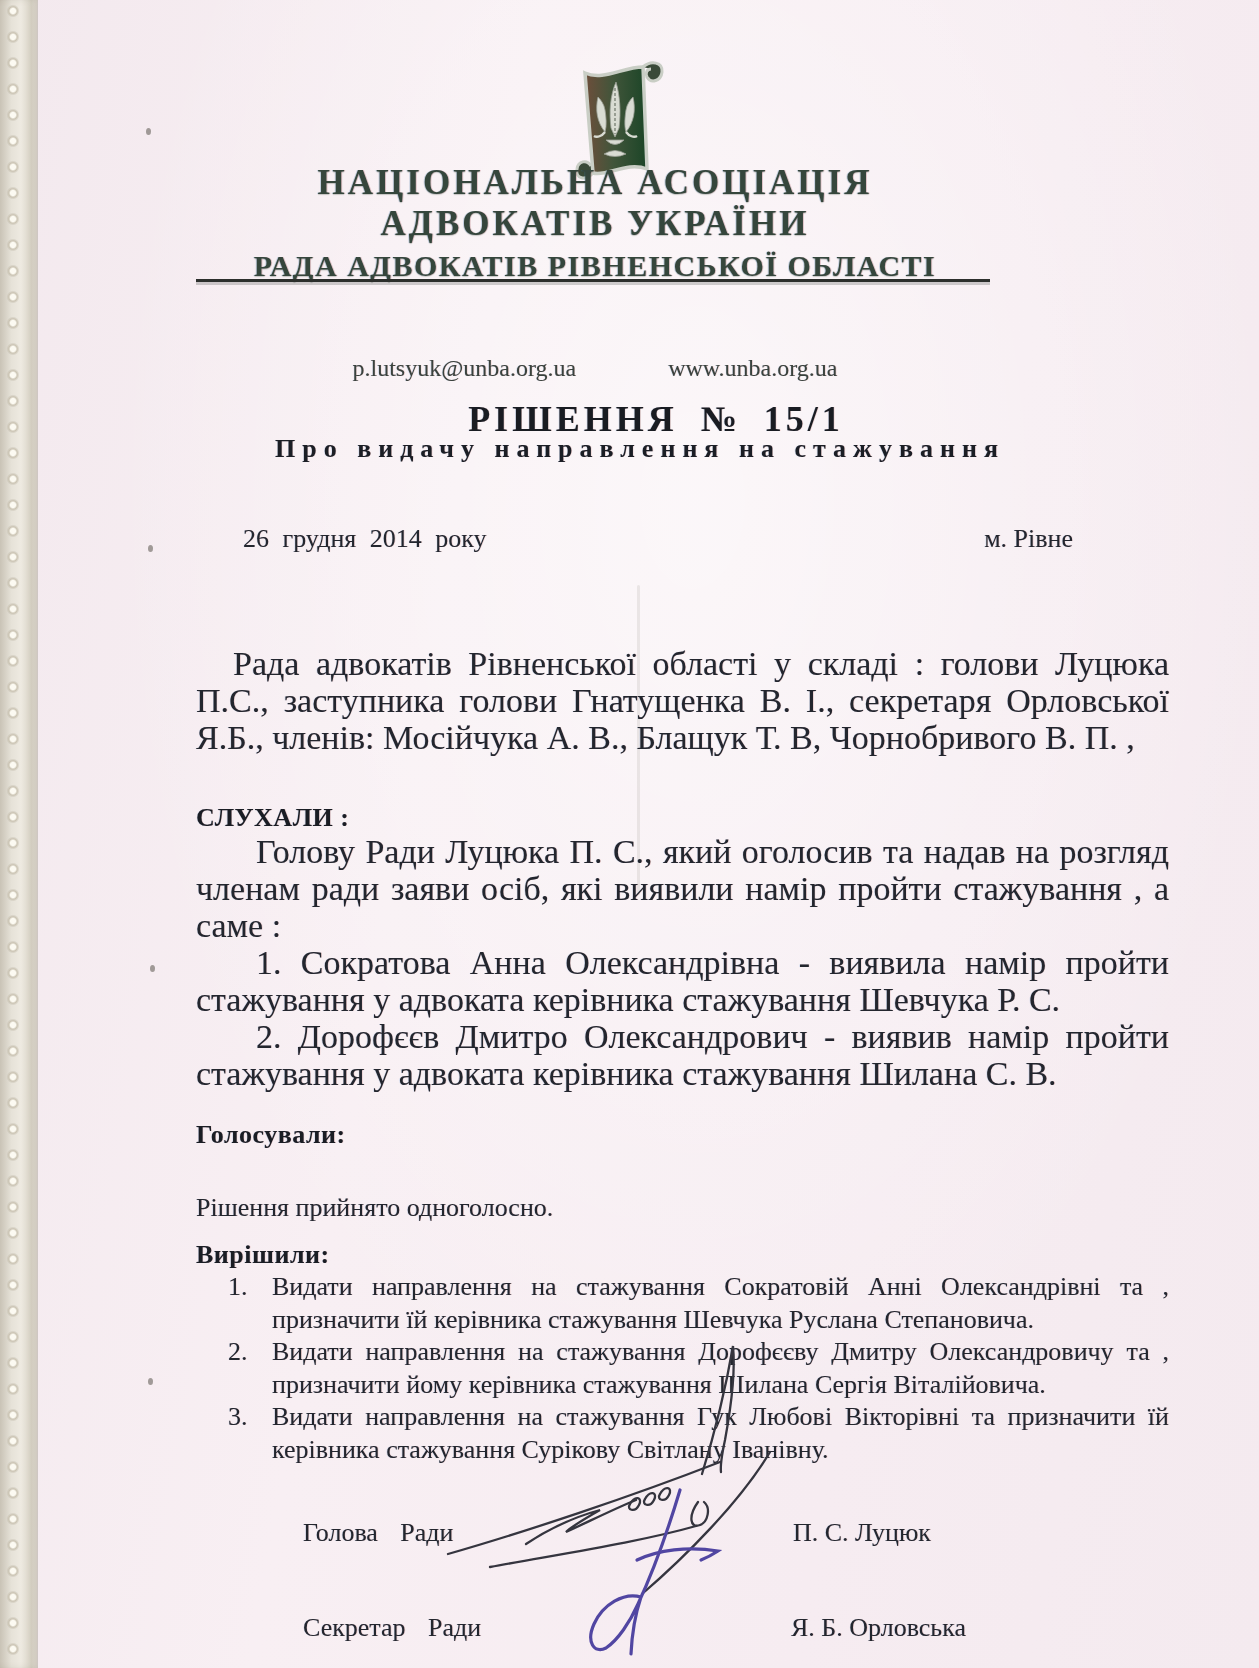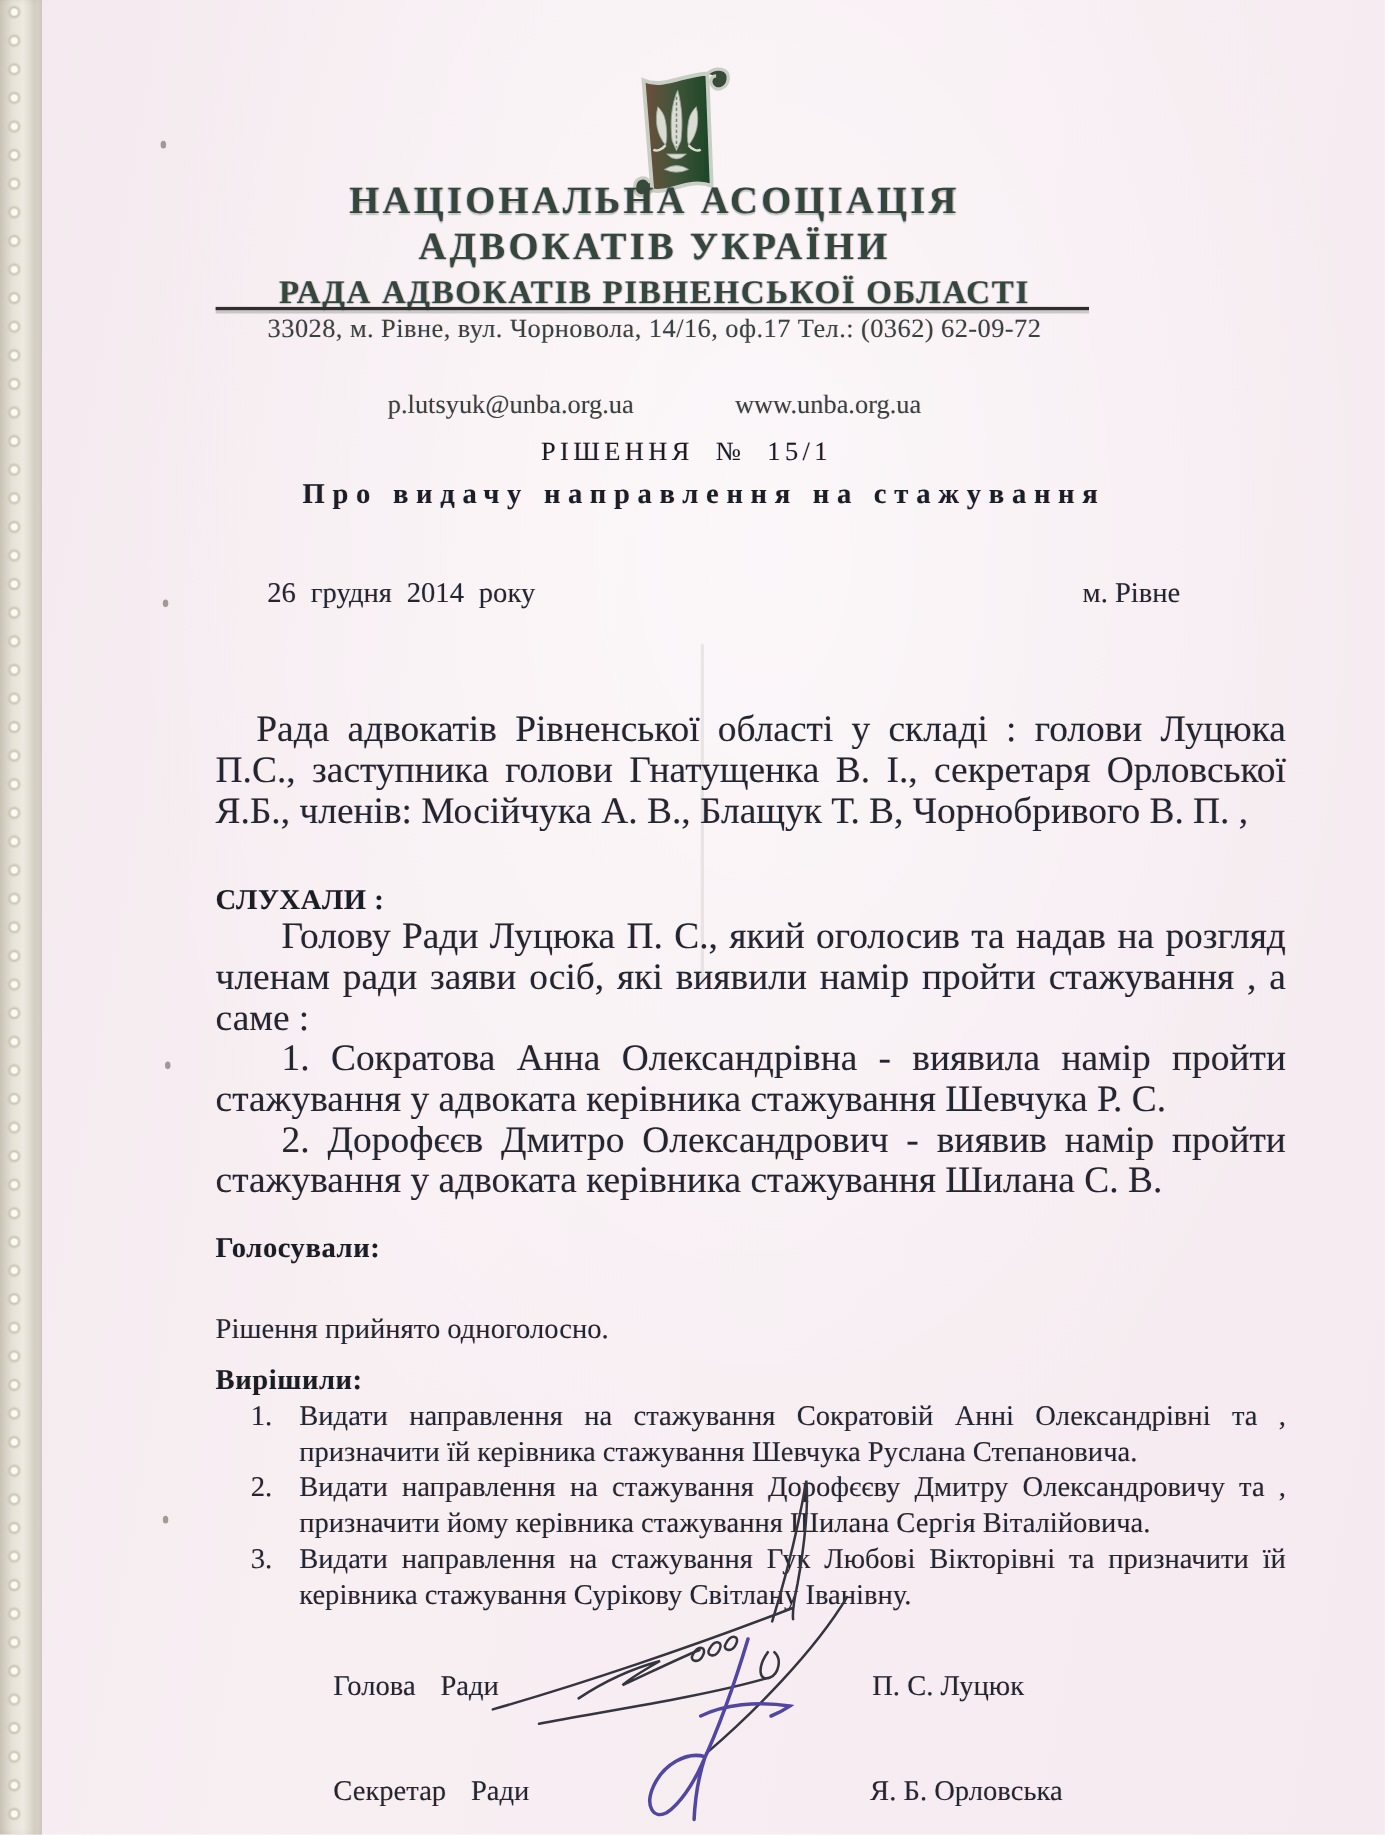--- a/index.html
+++ b/index.html
@@ -40,22 +40,22 @@
   .address{
     left:150px;width:890px;text-align:center;
     font-size:24px;color:#3a423d;letter-spacing:.4px;
   }
   .contact{
     left:150px;top:313px;width:890px;
     display:flex;justify-content:center;gap:92px;
     font-size:24px;color:#3a423d;margin-top:42px;
   }
   .title{
-    left:224px;width:800px;text-align:center;font-weight:normal;color:#191c22;
-    font-size:24px;letter-spacing:4px;word-spacing:10px;
+    left:256px;width:800px;text-align:center;font-weight:bold;color:#191c22;
+    font-size:36px;letter-spacing:4px;word-spacing:10px;
   }
   .subtitle{
     left:150px;width:980px;text-align:center;font-weight:bold;color:#1b1e25;
     font-size:26px;letter-spacing:7px;
   }
   .dateline{
     left:243px;top:524px;width:830px;display:flex;justify-content:space-between;
     font-size:26px;
   }
   .para{
@@ -117,21 +117,20 @@
     <path d="M75 76 C78 80 83 82 86 80" fill="none" stroke-width="2.4" stroke="#d9dcd3"></path>
 
     <path d="M55 84 Q64 93 73 84 Z" stroke="#9aa096" stroke-width="0.8" fill="#d9dcd3"></path>
     <path d="M53 98 Q64 91 75 98 Q64 103 53 98 Z" stroke="#9aa096" stroke-width="0.8" fill="#d9dcd3"></path>
   </svg>
 
   <div class="abs orgname" style="top:163px;">НАЦІОНАЛЬНА АСОЦІАЦІЯ</div>
   <div class="abs orgname" style="top:204px;">АДВОКАТІВ УКРАЇНИ</div>
   <div class="abs orgname council" style="top:246px;">РАДА АДВОКАТІВ РІВНЕНСЬКОЇ ОБЛАСТІ</div>
   <div class="abs rule"></div>
-  <div class="abs address scan" style="top:286px;">33028, м. Рівне, вул. Чорновола, 14/16, оф.17 Тел.: (0362) 62-09-72</div>
   <div class="abs contact scan">
     <span>p.lutsyuk@unba.org.ua</span>
     <span>www.unba.org.ua</span>
   </div>
 
   <div class="abs title scan" style="top:398px;">РІШЕННЯ № 15/1</div>
   <div class="abs subtitle scan" style="top:434px;">Про видачу направлення на стажування</div>
 
   <div class="abs dateline scan">
     <span style="word-spacing:7px;">26 грудня 2014 року</span>

